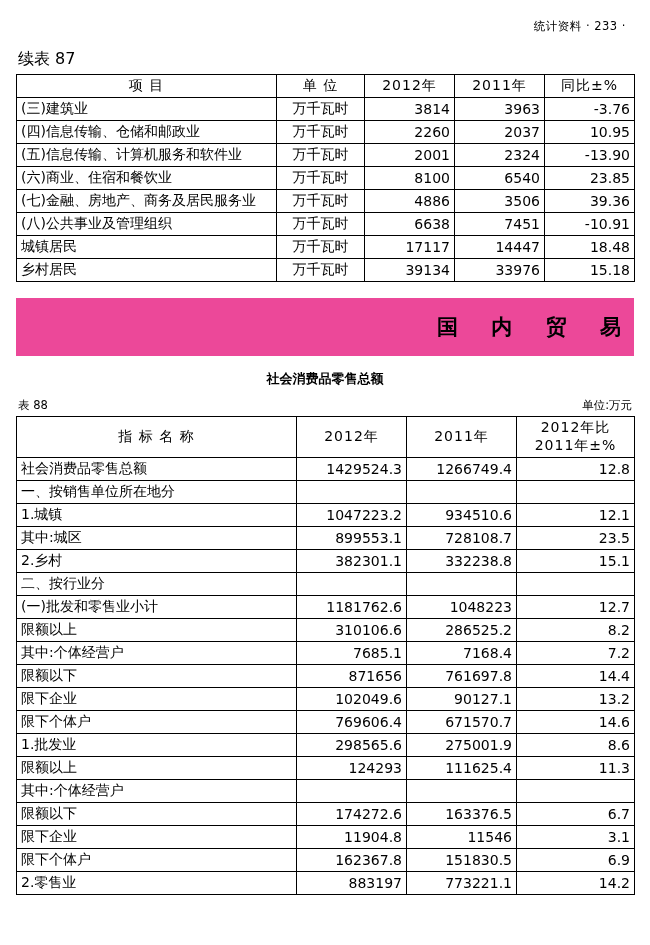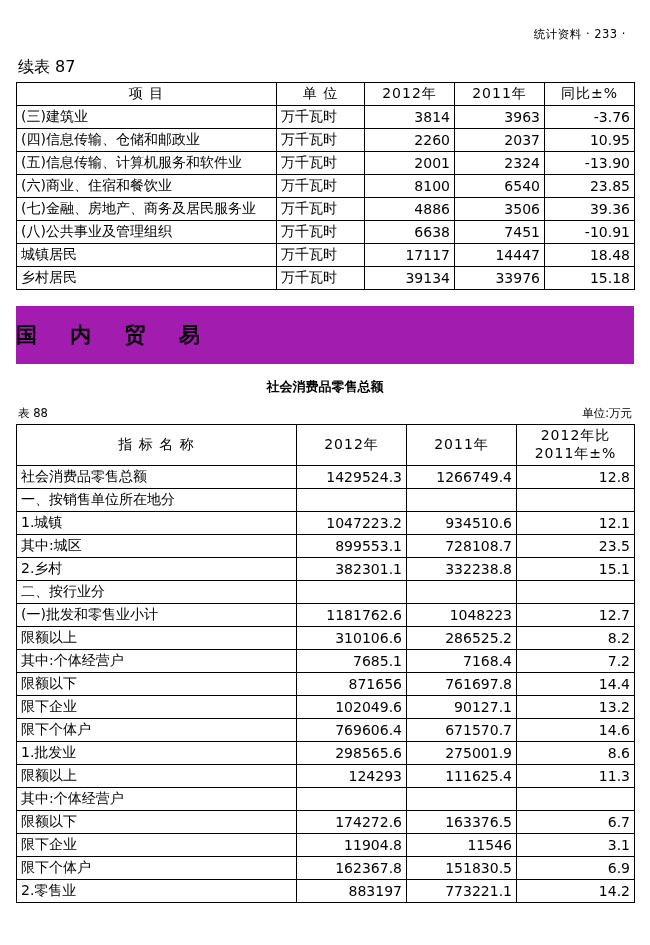--- a/index.html
+++ b/index.html
@@ -13,21 +13,21 @@
     font-family: "DejaVu Sans", "Liberation Sans", sans-serif;
     color: #000000;
     position: relative;
     overflow: hidden;
   }
   .page {
     width: 650px;
     height: 945px;
     position: relative;
     box-sizing: border-box;
-    padding: 17px 16px;
+    padding: 9px 16px;
   }
   
   .page-header {
     text-align: right;
     font-size: 11.5px;
     letter-spacing: 0.5px;
     padding-top: 10px;
     padding-right: 8px;
     height: 18px;
   }
@@ -59,45 +59,45 @@
     padding: 2px 4px;
     height: 14px;
     font-weight: normal;
     vertical-align: middle;
   }
   table.stat thead td {
     text-align: center;
     letter-spacing: 1px;
   }
   .c-num { text-align: right; padding-right: 7px; }
-  .c-ctr { text-align: left; }
+  .c-ctr { text-align: center; }
   .c-name { text-align: left; }
   .indent1 { padding-left: 12px; }
   .indent2 { padding-left: 22px; }
   
   .t87 col.c1 { width: 260px; }
   .t87 col.c2 { width: 88px; }
   .t87 col.c3 { width: 90px; }
   .t87 col.c4 { width: 90px; }
   .t87 col.c5 { width: 90px; }
   
   .t88 col.d1 { width: 280px; }
   .t88 col.d2 { width: 110px; }
   .t88 col.d3 { width: 110px; }
   .t88 col.d4 { width: 118px; }
 
   
   .section-banner {
     margin-top: 16px;
     width: 618px;
     height: 58px;
-    background: #a21caf;
+    background: #ec4899;
     display: flex;
     align-items: center;
-    justify-content: flex-start;
+    justify-content: flex-end;
   }
   .section-banner .txt {
     font-size: 21px;
     font-weight: bold;
     letter-spacing: 13px;
     font-family: "DejaVu Serif", "Liberation Serif", serif;
   }
   .sub-title {
     text-align: center;
     font-size: 13px;

